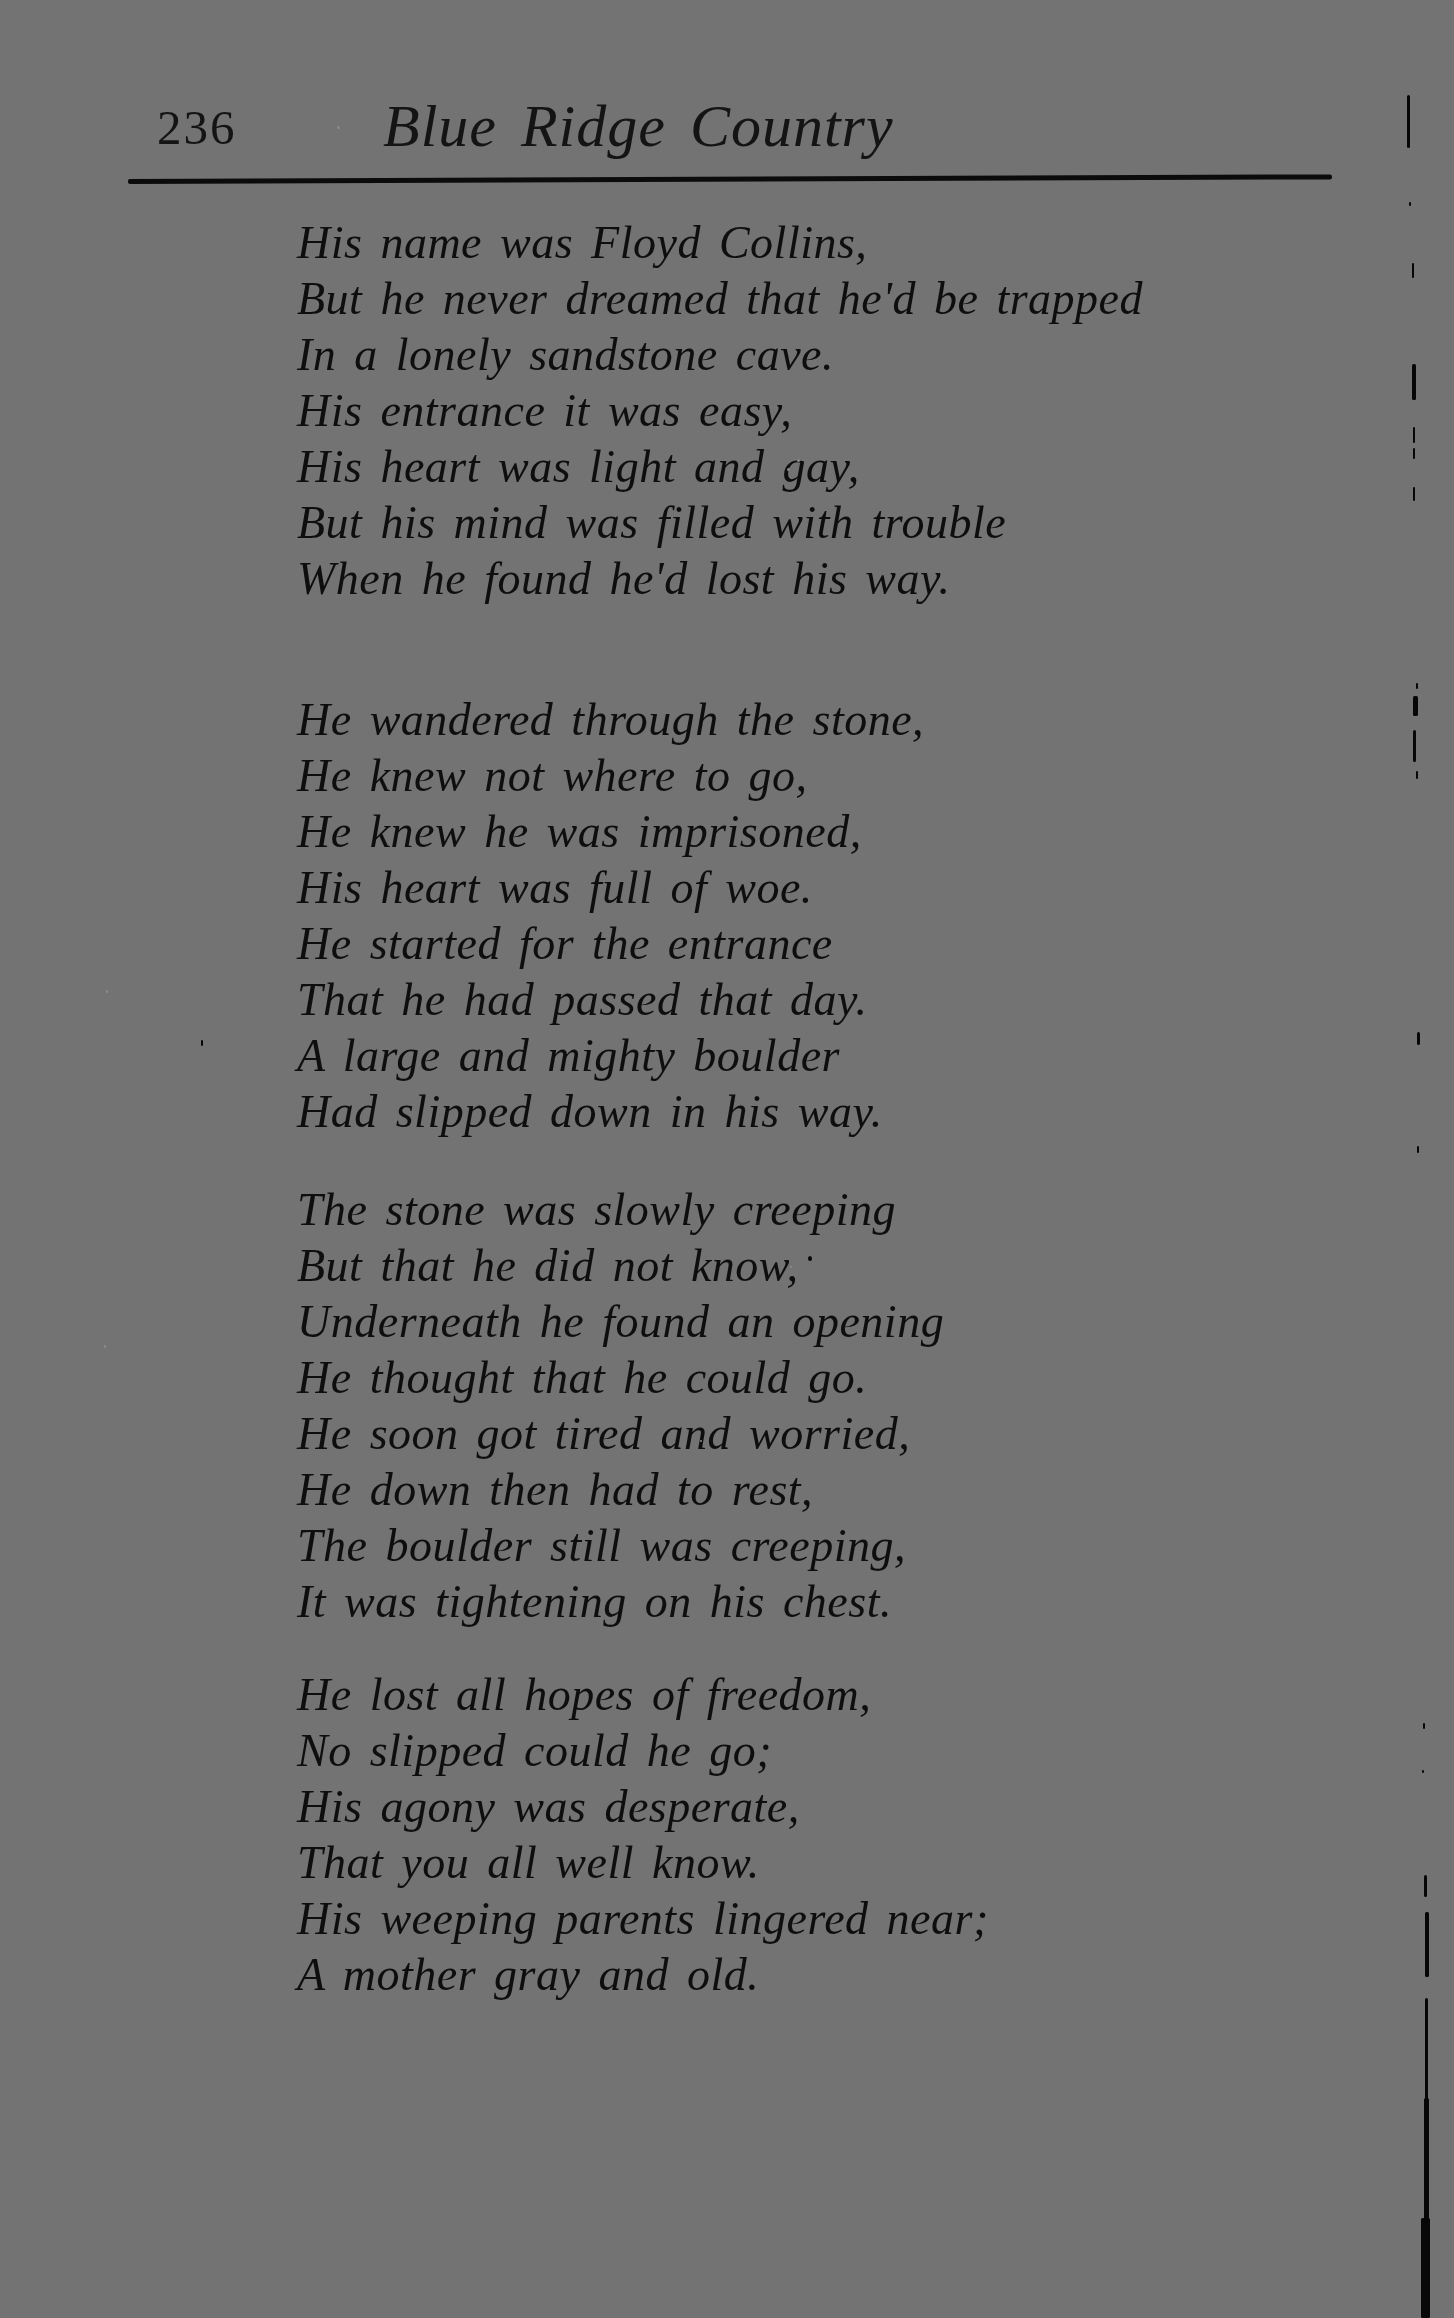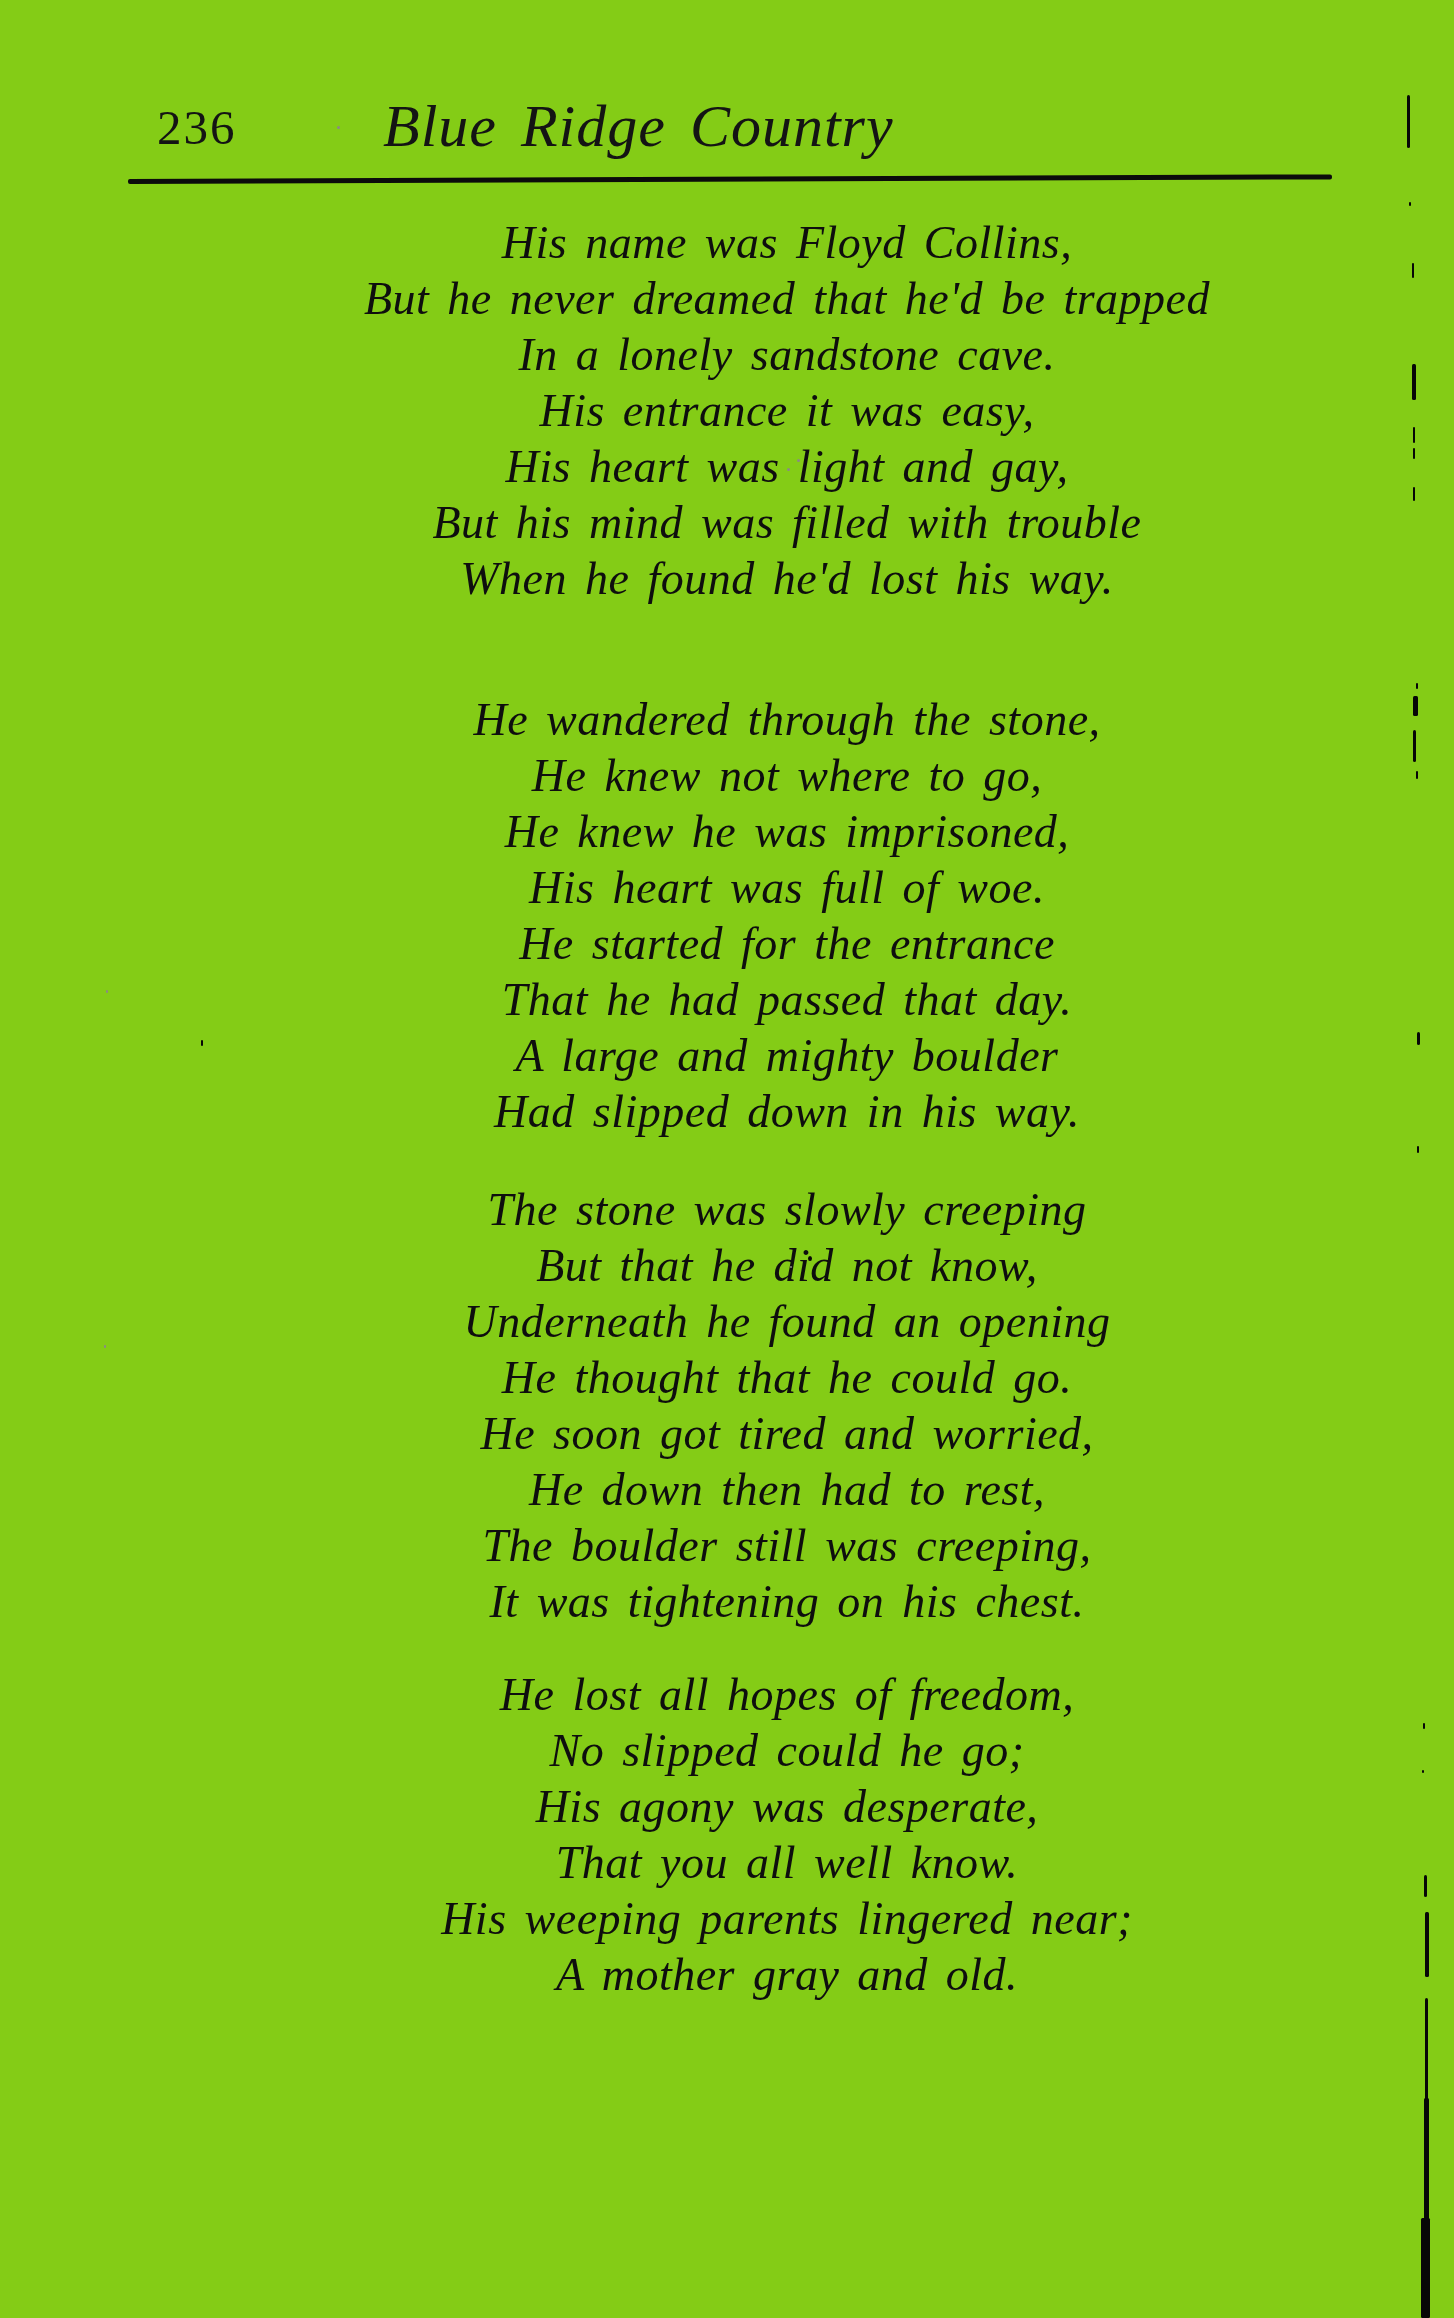--- a/index.html
+++ b/index.html
@@ -4,21 +4,21 @@
 <style>
   html,body{margin:0;padding:0;}
   body{
     width:1454px;height:2318px;
     background:#f4f4f2;
     font-family:"Liberation Serif", serif;
   }
   .page{
     position:relative;
     width:1454px;height:2318px;
-    background:#84cc16;
+    background:#737373;
     color:#101010;
     overflow:hidden;
   }
   
   .page-number{
     position:absolute;
     left:157px;top:100px;
     font-size:49px;
     line-height:56px;
     letter-spacing:2px;
@@ -42,21 +42,20 @@
     background:#0b0b0b;
     border-radius:2px;
     transform:rotate(-0.22deg);
     transform-origin:left center;
   }
   
   .stanza{
     position:absolute;
     left:297px;
     width:980px;
-    text-align:center;
   }
   .poem-line{
     font-style:italic;
     font-size:46px;
     line-height:56px;
     word-spacing:6px;
     letter-spacing:0.5px;
     white-space:nowrap;
     color:#0e0e0e;
   }

